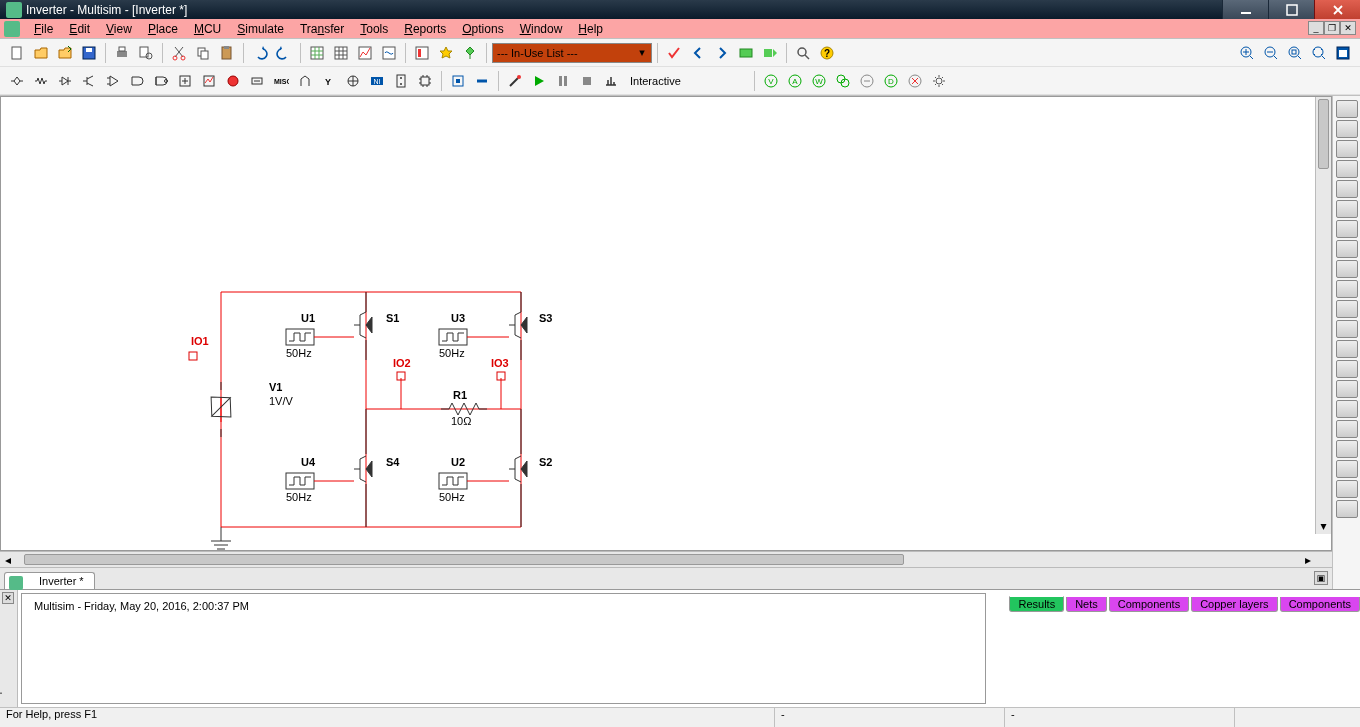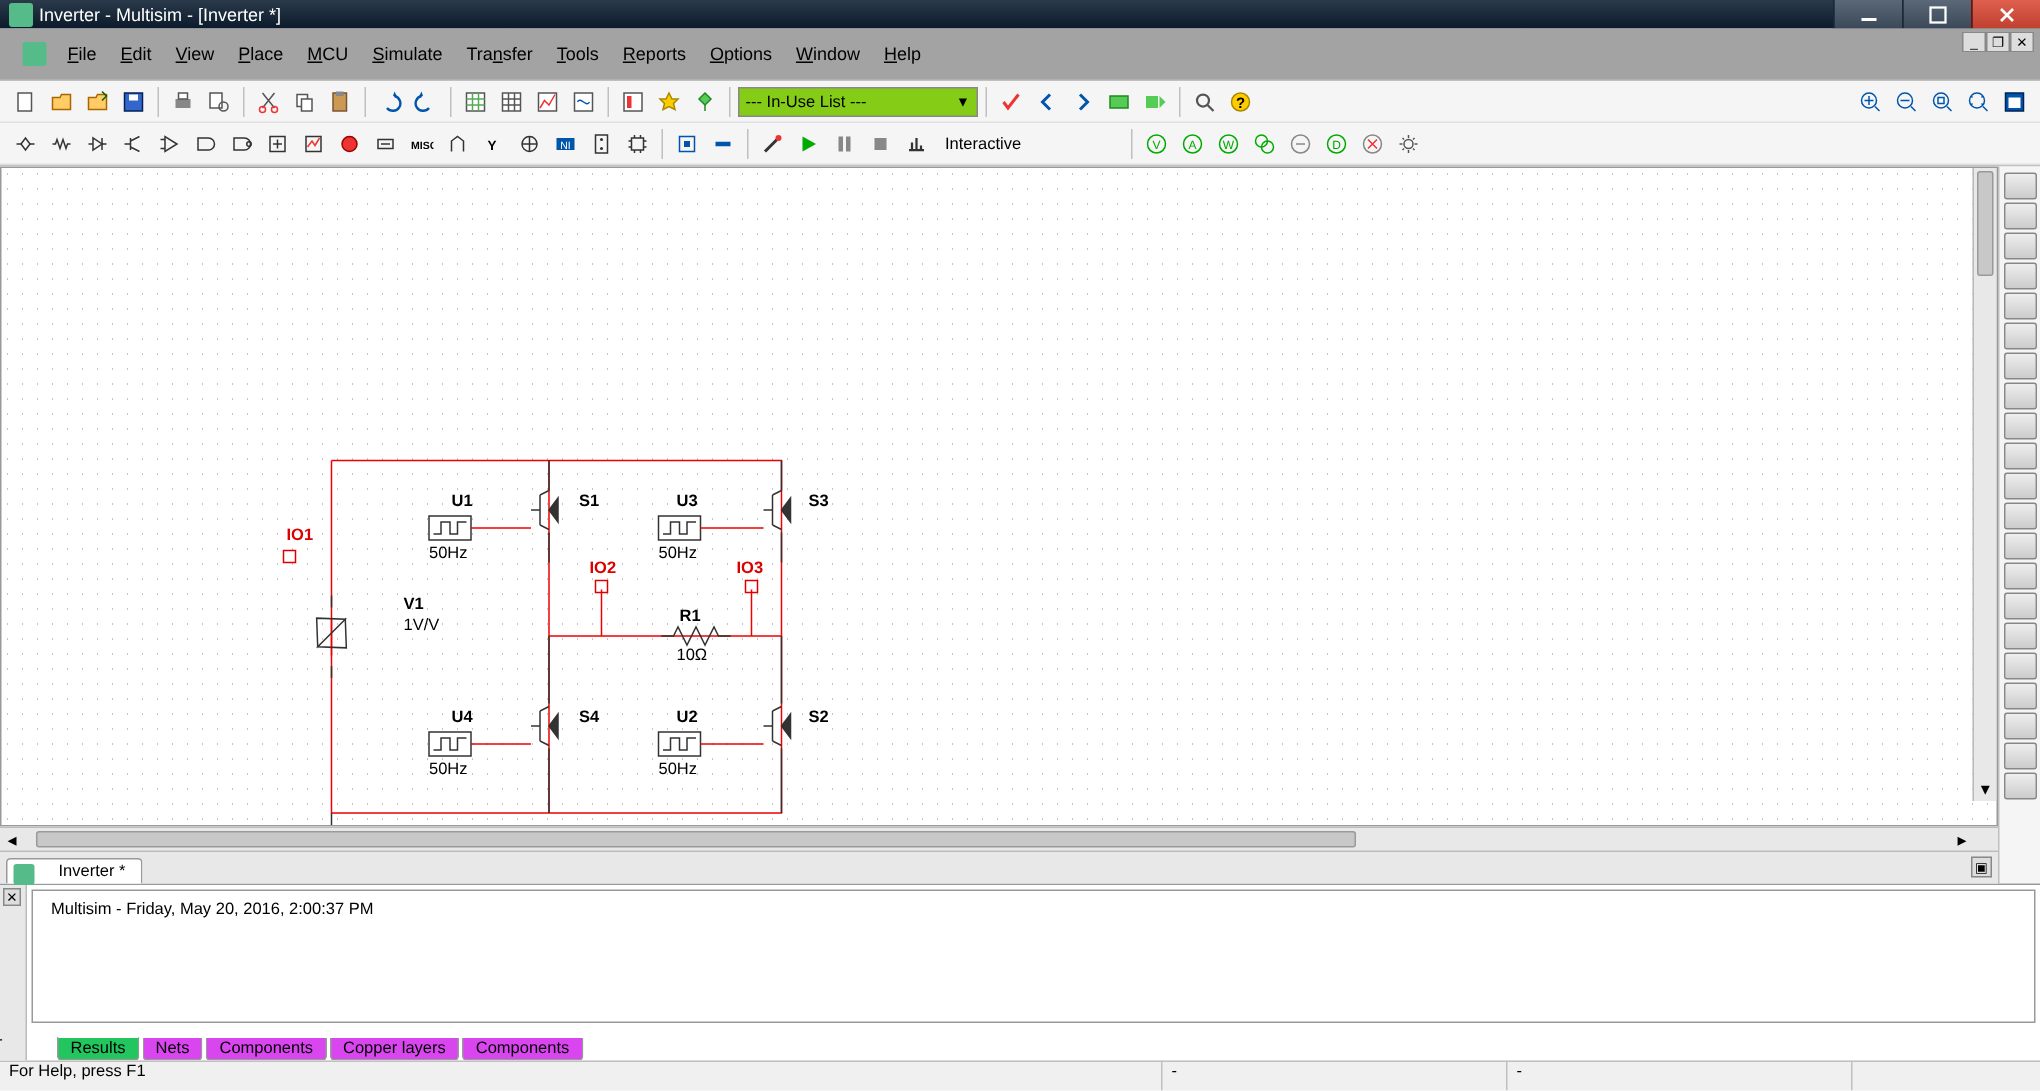--- a/index.html
+++ b/index.html
@@ -10,33 +10,33 @@
 .titlebar .icon { width: 16px; height: 16px; margin: 0 4px 0 6px; background:#5b8; border-radius: 2px; }
 .titlebar .title { font-size: 12px; flex: 1; }
 .winbtns { display: flex; height: 100%; }
 .winbtn { width: 46px; height: 100%; display: flex; align-items: center; justify-content: center; }
 .winbtn.min{ background: linear-gradient(#5a6878,#3a4858);border-left:1px solid #1a2838;}
 .winbtn.max{ background: linear-gradient(#5a6878,#3a4858);border-left:1px solid #1a2838;}
 .winbtn.close{ background: linear-gradient(#e06050,#c04030); border-left:1px solid #701010;}
 .winbtn svg{width:12px;height:12px;}
 
 
-.menubar { height: 35px; background:#a3a3a3; border-bottom:1px solid #c0c0c0; display:flex; align-items:center; padding:0 15px; position:relative;}
+.menubar { height: 20px; background:#fca5a5; border-bottom:1px solid #c0c0c0; display:flex; align-items:center; padding:0 4px; position:relative;}
 .menubar .appicon{width:16px;height:16px;background:#5b8;margin-right:6px;border-radius:2px;}
 .menuitem{padding:2px 8px; cursor:default;}
 .menuitem u{text-decoration:underline;}
 .mdi-btns{position:absolute;right:4px;top:2px;display:flex;gap:0;}
 .mdi-btn{width:16px;height:14px;border:1px solid #888;background:#ddd;display:flex;align-items:center;justify-content:center;font-size:9px;}
 
 
 .toolbars{background:#f5f5f5;border-bottom:1px solid #c0c0c0;}
 .toolbar-row{height:28px;display:flex;align-items:center;padding:0 6px;gap:2px;border-bottom:1px solid #e0e0e0;}
 .tbtn{width:22px;height:22px;display:flex;align-items:center;justify-content:center;border:1px solid transparent;border-radius:2px;}
 .sep{width:1px;height:20px;background:#c0c0c0;margin:0 3px;}
-.combo{height:20px;border:1px solid #888;background:#84cc16;display:flex;align-items:center;min-width:160px;padding:0 4px;font-size:11px;position:relative;}
+.combo{height:20px;border:1px solid #888;background:#c2410c;display:flex;align-items:center;min-width:160px;padding:0 4px;font-size:11px;position:relative;}
 .combo .arrow{position:absolute;right:2px;width:14px;height:14px;display:flex;align-items:center;justify-content:center;}
 .interactive-label{font-size:11px;padding:0 6px;}
 
 
 .workarea{flex:1;display:flex;min-height:0;}
 .canvas-container{flex:1;display:flex;flex-direction:column;min-width:0;background:#fff;}
 .canvas-scroll{flex:1;position:relative;overflow:hidden;border:1px solid #999;background:#fff;}
 .dotgrid{position:absolute;inset:0;background-image:radial-gradient(#888 0.6px, transparent 0.6px);background-size:10px 10px;background-position:-1px -1px;}
 .schematic{position:absolute;inset:0;}
 .vscroll{position:absolute;right:0;top:0;bottom:16px;width:16px;background:#e8e8e8;border-left:1px solid #bbb;}
@@ -58,21 +58,21 @@
 
 
 .instrument-bar{width:28px;background:#f5f5f5;border-left:1px solid #c0c0c0;display:flex;flex-direction:column;align-items:center;padding:4px 0;gap:2px;}
 .instrument-bar .ibtn{width:22px;height:18px;background:linear-gradient(#eee,#ccc);border:1px solid #888;border-radius:2px;}
 
 
 .sheetpanel{height:118px;display:flex;border-top:1px solid #999;background:#fff;}
 .sheetpanel .vtab{width:18px;background:#e8e8e8;border-right:1px solid #bbb;position:relative;}
 .sheetpanel .vtab .cls{position:absolute;top:2px;left:2px;width:12px;height:12px;border:1px solid #888;font-size:9px;text-align:center;line-height:10px;background:#ddd;}
 .sheetpanel .vtab .lbl{position:absolute;bottom:6px;left:2px;transform:rotate(-90deg);transform-origin:left bottom;font-size:10px;white-space:nowrap;}
-.sheetpanel .body{flex:1;display:flex;flex-direction:column;}
+.sheetpanel .body{flex:1;display:flex;flex-direction:row;}
 .sheetpanel .content{flex:1;border:1px solid #999;margin:3px;padding:6px 12px;font-size:11px;overflow:auto;}
 .sheetpanel .tabs{height:22px;display:flex;align-items:flex-end;padding-left:20px;gap:2px;}
 .sheetpanel .tab{border:1px solid #999;border-top:none;background:#d946ef;padding:1px 8px;font-size:11px;border-radius:0 0 3px 3px;}
 .sheetpanel .tab.active{background:#22c55e;font-weight:normal;border-top:1px solid #fff;margin-top:-1px;}
 
 
 .statusbar{height:20px;background:#f0f0f0;border-top:1px solid #c0c0c0;display:flex;font-size:11px;padding:0 6px;gap:30px;}
 .statusbar .cell{border-left:1px solid #c0c0c0;padding-left:6px;}
 
 

